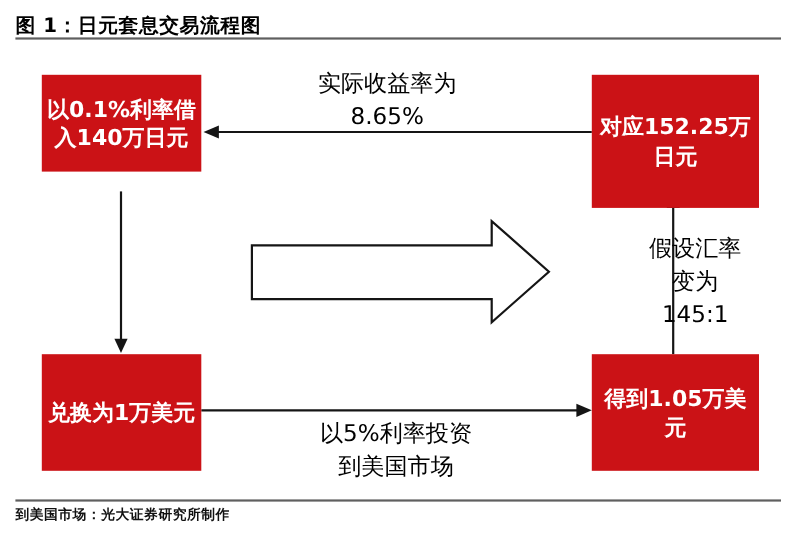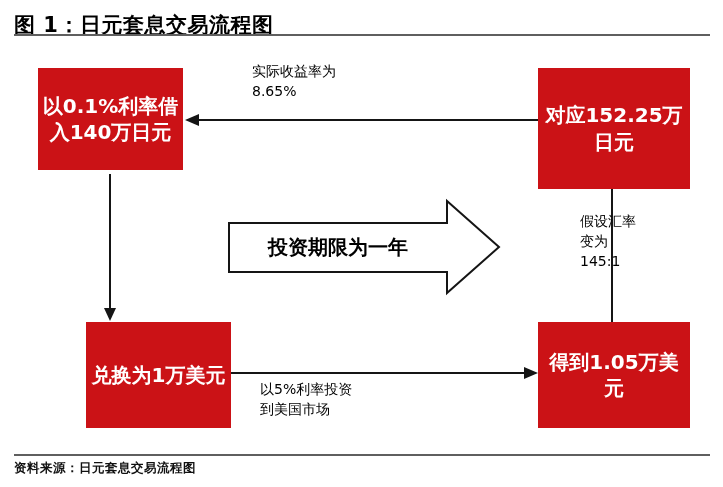--- a/index.html
+++ b/index.html
@@ -1,43 +1,43 @@
 <!DOCTYPE html>
 <html style="--box-red: #CB1216; --rule: #5f5f5f;"><head>
 <meta charset="utf-8">
 <style>
   html,body{margin:0;padding:0;background:#fff;}
   .canvas{
     position:relative;width:723px;height:487px;background:#ffffff;overflow:hidden;
     font-family:"DejaVu Sans","Liberation Sans",sans-serif;color:#000;
   }
   .title{
-    position:absolute;left:14px;top:11px;font-size:21px;font-weight:700;color:#000;
+    position:absolute;left:14px;top:11px;font-size:18px;font-weight:700;color:#000;
     letter-spacing:.5px;white-space:nowrap;
   }
   .rule{position:absolute;left:14px;width:696px;height:2px;background:var(--rule,#5f5f5f);}
   .rule-top{top:34px;}
   .rule-bottom{top:454px;}
   .source{
     position:absolute;left:14px;top:460px;font-size:12.5px;font-weight:700;color:#111;
     letter-spacing:.5px;white-space:nowrap;
   }
   svg.flow{position:absolute;left:0;top:0;z-index:1;}
   .redbox{
     position:absolute;z-index:2;background:var(--box-red,#CB1216);
     display:flex;align-items:center;justify-content:center;text-align:center;
     color:#fff;font-size:20px;font-weight:700;line-height:1.32;white-space:pre-line;
   }
-  .box-tl{left:38px;top:68px;width:145px;height:102px;}
+  .box-tl{left:38px;top:68px;width:145px;height:88px;}
   .box-tr{left:538px;top:68px;width:152px;height:121px;}
-  .box-bl{left:38px;top:322px;width:145px;height:106px;margin-left:48px;}
+  .box-bl{left:38px;top:322px;width:145px;height:106px;}
   .box-br{left:538px;top:322px;width:152px;height:106px;}
   .edge-label{
-    position:absolute;z-index:2;font-size:14px;line-height:1.42;color:#000;
-    text-align:left;white-space:pre-line;
+    position:absolute;z-index:2;font-size:21px;line-height:1.42;color:#000;
+    text-align:center;white-space:pre-line;
   }
   .lbl-top{left:252px;top:62px;width:200px;}
   .lbl-left{left:8px;top:219px;width:112px;}
   .lbl-right{left:580px;top:212px;width:104px;}
   .lbl-bottom{left:260px;top:380px;width:200px;}
   .center-arrow-text{
     position:absolute;z-index:2;left:229px;top:223px;width:218px;height:49px;
     display:flex;align-items:center;justify-content:center;
     font-size:20px;font-weight:700;color:#000;white-space:nowrap;
   }
@@ -75,18 +75,17 @@
   <div class="redbox box-br">得到1.05万美
 元</div>
 
   <div class="edge-label lbl-top">实际收益率为
 8.65%</div>
   <div class="edge-label lbl-right">假设汇率
 变为
 145:1</div>
   <div class="edge-label lbl-bottom">以5%利率投资
 到美国市场</div>
-  <div class="center-arrow-text">投资期限为一年</div>
 
   <div class="rule rule-bottom"></div>
-  <div class="source">资料来源：日元套息交易流程图</div>
+  <div class="source">到美国市场：光大证券研究所制作</div>
 
 </div>
 
 </body></html>

